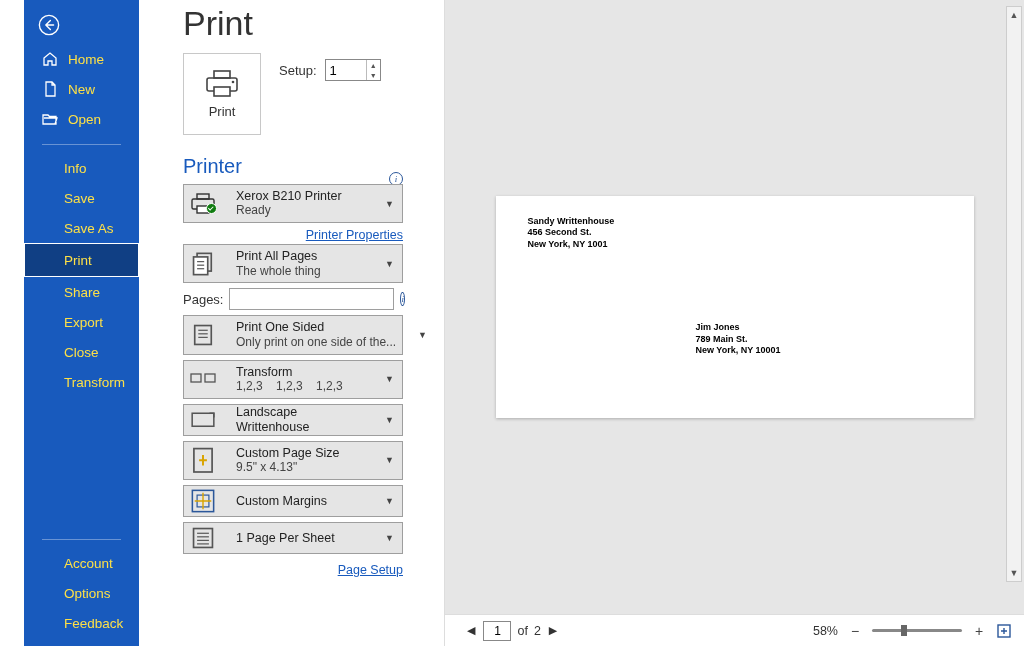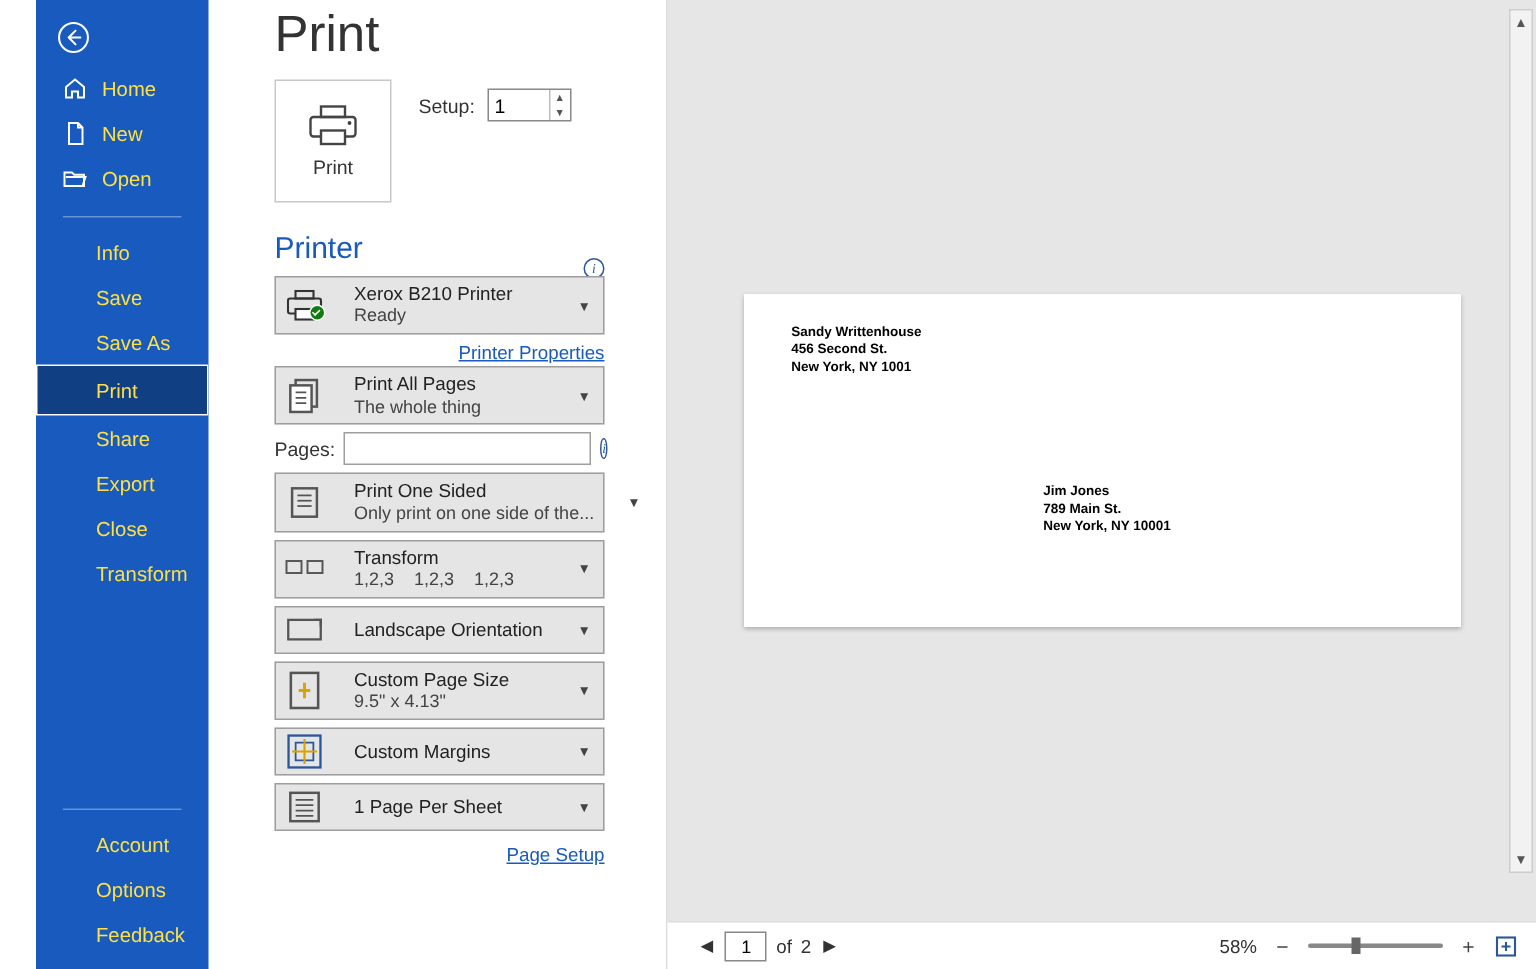--- a/index.html
+++ b/index.html
@@ -262,21 +262,21 @@
     </div>
 
     <div class="combo one-line">
       <span class="cicon">
           <svg viewBox="0 0 24 18">
             <rect x="2" y="3" width="20" height="12" fill="none" stroke="#555" stroke-width="1.4"></rect>
             <path d="M18 3 L22 3 L22 7" fill="none" stroke="#555" stroke-width="1.4"></path>
           </svg>
         </span>
       <div class="ctext">
-          <div class="ct1">Landscape Orientation</div>
+          <div class="ct1">Landscape Writtenhouse</div>
         </div>
       <span class="drop">▼</span>
     </div>
 
     <div class="combo">
       <span class="cicon">
           <svg viewBox="0 0 20 22">
             <rect x="3" y="2" width="14" height="18" fill="none" stroke="#555" stroke-width="1.3"></rect>
             <path d="M10 7 L10 15 M7 11 L13 11" stroke="#D9A400" stroke-width="1.5"></path>
           </svg>

